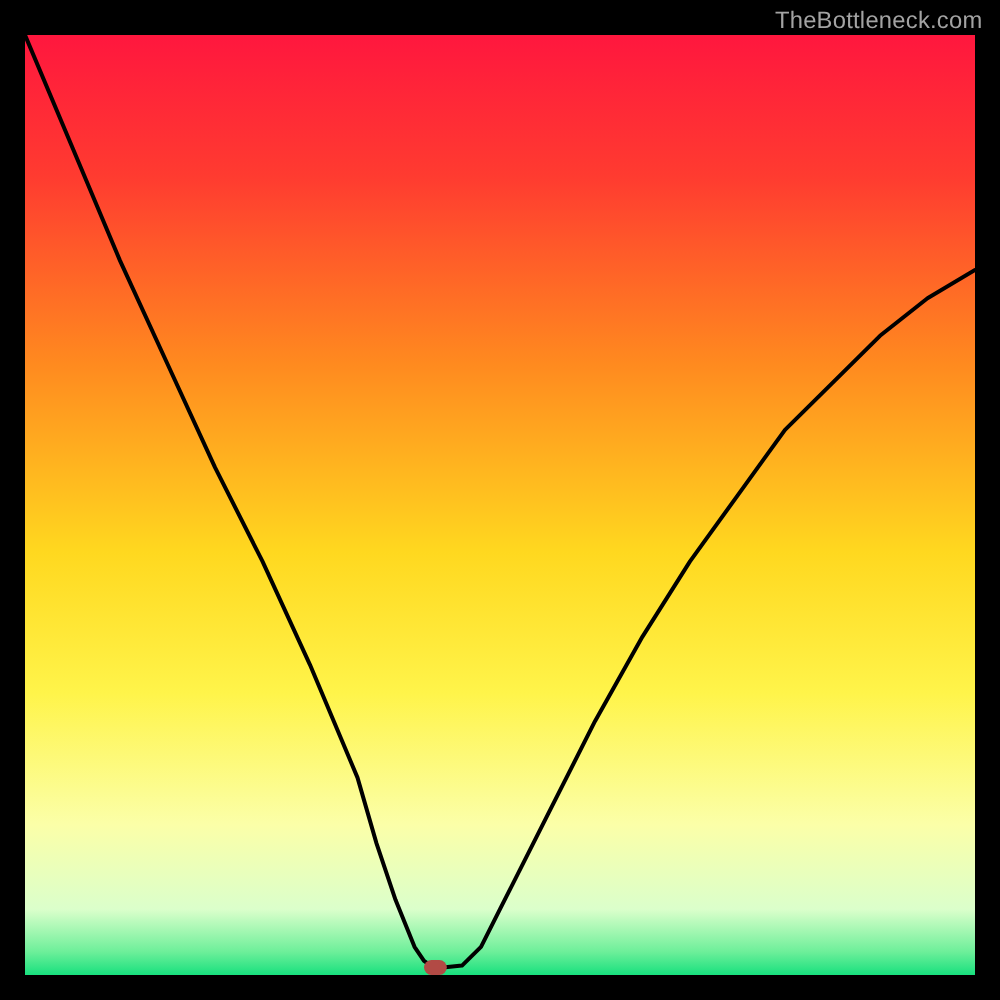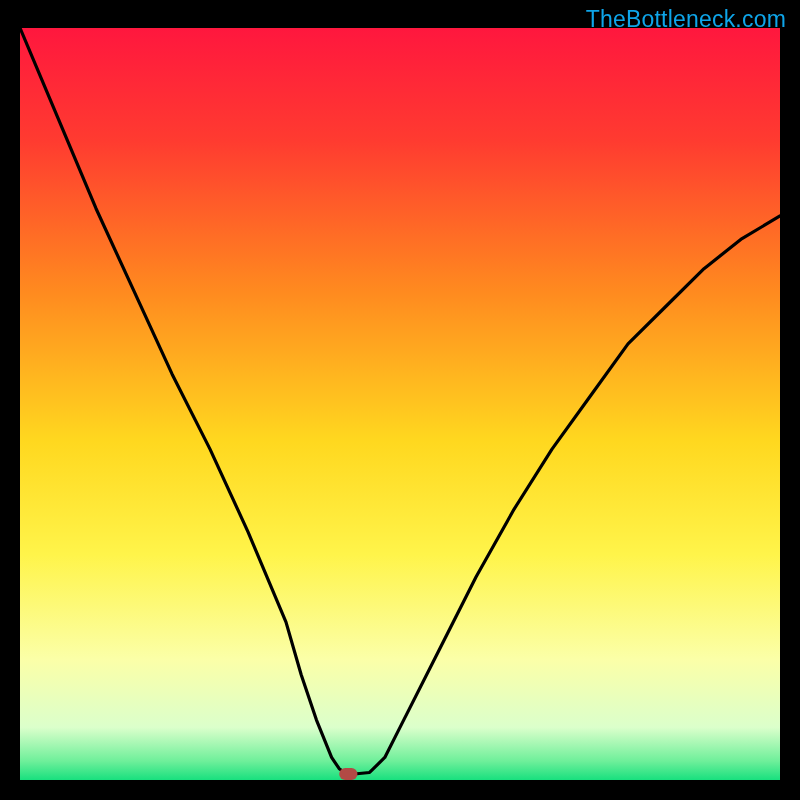--- a/index.html
+++ b/index.html
@@ -14,22 +14,22 @@
   .outer {
     position: relative;
     width: 800px;
     height: 800px;
     background: #000;
   }
   .watermark {
     position: absolute;
     top: 6px;
     right: 14px;
-    color: #0ea5e9;
-    font-size: 23px;
+    color: #a3a3a3;
+    font-size: 19px;
     font-weight: 500;
     letter-spacing: 0.2px;
     z-index: 10;
   }
   .plot {
     position: absolute;
     left: 20px;
     top: 28px;
     width: 760px;
     height: 752px;

